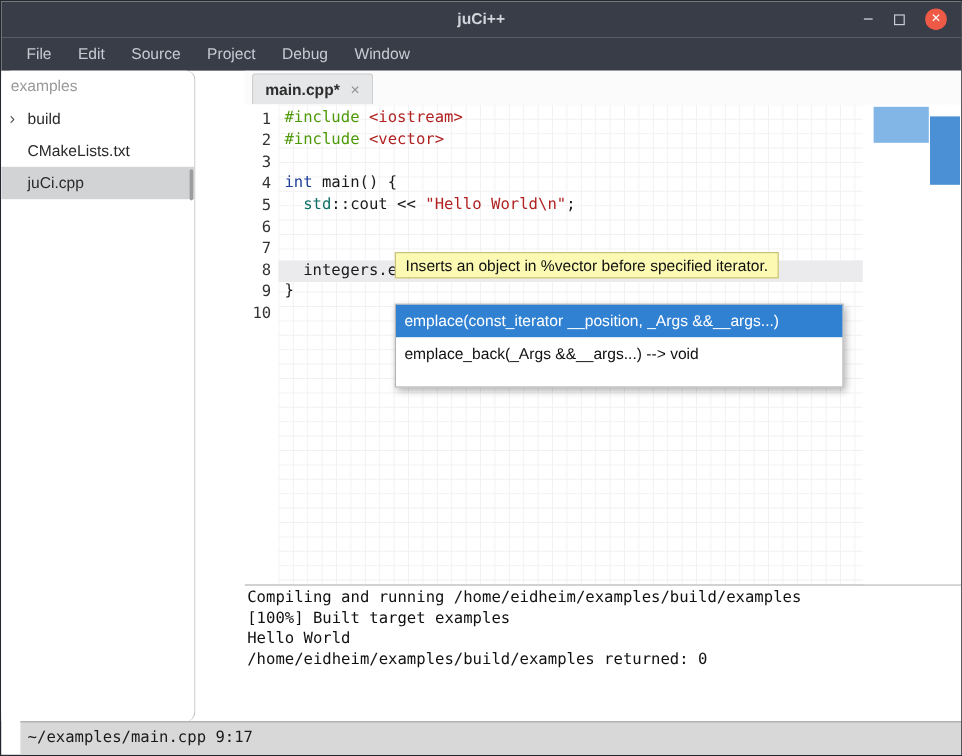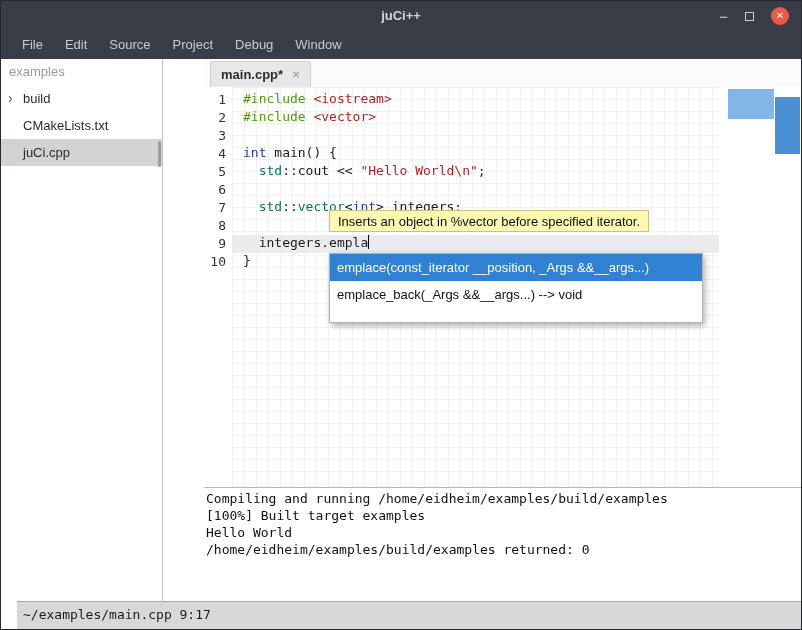--- a/index.html
+++ b/index.html
@@ -20,21 +20,21 @@
   
   .menubar { position:absolute; top:30px; left:0; right:0; height:28px; background:#383d47;
              display:flex; align-items:flex-end; padding-left:10px; }
   .menu-item { color:#c6cbd3; font-size:13px; padding:0 11px; line-height:28px; cursor:default; }
 
   
   .main { position:absolute; top:58px; left:0; right:0; bottom:28px; background:#fff; }
 
   
   .sidebar { position:absolute; left:0; top:0; bottom:0; width:162px; background:#fff;
-             border-right:1px solid #c2c2c2; }
+             border-right:1px solid #c2c2c2;border-radius:8px; }
   .sidebar-header { height:26px; line-height:26px; padding-left:8px; color:#999; font-size:13px; }
   .tree-item { position:relative; height:27px; line-height:27px; padding-left:22px;
                font-size:13px; color:#2a2a2a; cursor:default; }
   .tree-item.selected { background:#d2d3d5; }
   .chevron { position:absolute; left:7px; top:0; color:#555; font-size:14px; }
   .sidebar-thumb { position:absolute; right:1px; top:82px; width:3px; height:26px;
                    background:#9d9d9d; border-radius:2px; }
 
   
   .content { position:absolute; left:162px; top:0; right:0; bottom:0;margin-left:41px; }
@@ -50,21 +50,21 @@
   .editor { position:absolute; top:28px; left:0; right:0; height:400px; background:#fff; overflow:hidden; }
   .gutter { position:absolute; left:0; top:4px; width:28px; font:13px "DejaVu Sans Mono", monospace;
             color:#333; text-align:right; z-index:1; }
   .gutter-no { height:18px; line-height:18px; padding-right:6px; }
   .code-area { position:absolute; left:28px; top:0; right:0; bottom:0;
     background-image:linear-gradient(to right,#f1f1f3 1px,transparent 1px),
                      linear-gradient(to bottom,#f1f1f3 1px,transparent 1px);
     background-size:12px 12px; }
   .lines { position:absolute; left:0; top:4px; right:0; }
   .code-line { height:18px; line-height:18px; font:13px "DejaVu Sans Mono", monospace;
-               white-space:pre; padding-left:11px; color:#1a1a1a; }
+               white-space:pre; padding-left:5px; color:#1a1a1a; }
   .code-line.current { background:#ebebee; }
   .caret { display:inline-block; width:1px; height:14px; background:#000; margin-bottom:-2px; }
   .c-pp    { color:#4e9a06; }
   .c-str   { color:#b22222; }
   .c-kw    { color:#20409a; font-weight:normal; }
   .c-ns    { color:#0d7067; }
   .c-plain { color:#1a1a1a; }
 
   .overview-strip { position:absolute; top:0; right:0; bottom:0; width:82px; background:#fff; z-index:2; }
   .ov-light { position:absolute; top:2px; right:27px; width:46px; height:30px; background:#82b6e6; }
@@ -153,21 +153,20 @@
             <div class="gutter-no">10</div>
           </div>
         <div class="code-area">
           <div class="lines">
               <div class="code-line"><span class="c-pp">#include </span><span class="c-str">&lt;iostream&gt;</span></div>
               <div class="code-line"><span class="c-pp">#include </span><span class="c-str">&lt;vector&gt;</span></div>
               <div class="code-line"></div>
               <div class="code-line"><span class="c-kw">int</span><span class="c-plain"> main() {</span></div>
               <div class="code-line"><span class="c-plain">  </span><span class="c-ns">std</span><span class="c-plain">::cout &lt;&lt; </span><span class="c-str">"Hello World\n"</span><span class="c-plain">;</span></div>
               <div class="code-line"></div>
-              <div class="code-line"><span class="c-plain">  </span><span class="c-ns">std</span><span class="c-plain">::</span><span class="c-ns">vector</span><span class="c-plain">&lt;</span><span class="c-kw">int</span><span class="c-plain">&gt; integers;</span></div>
               <div class="code-line"></div>
               <div class="code-line current"><span class="c-plain">  integers.empla</span><span class="caret"></span></div>
               <div class="code-line"><span class="c-plain">}</span></div>
             </div>
         </div>
 
         <div class="overview-strip">
           <div class="ov-light"></div>
           <div class="ov-dark"></div>
         </div>

